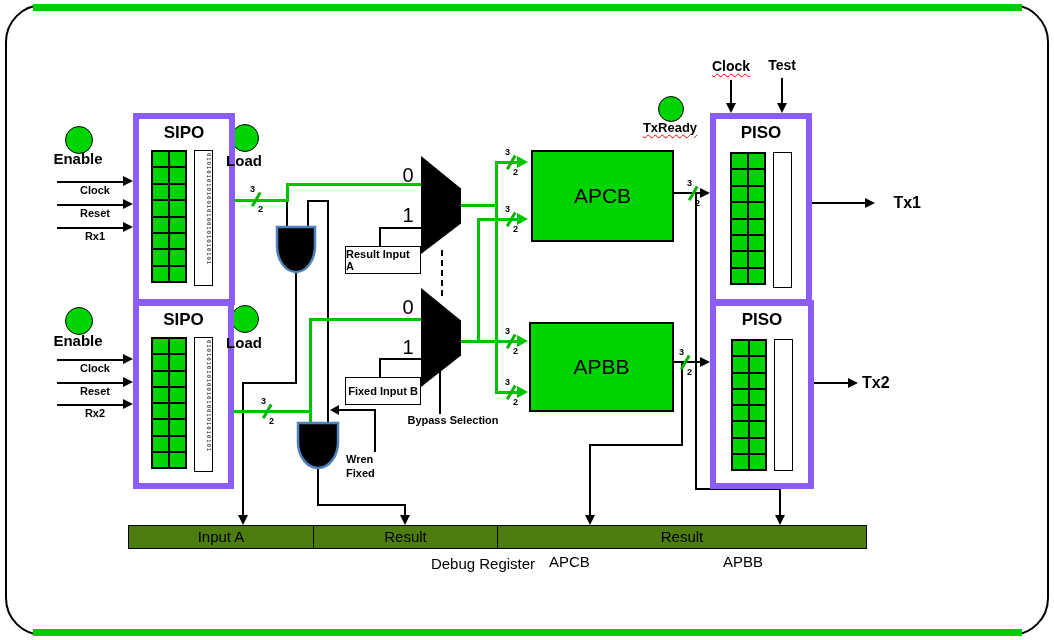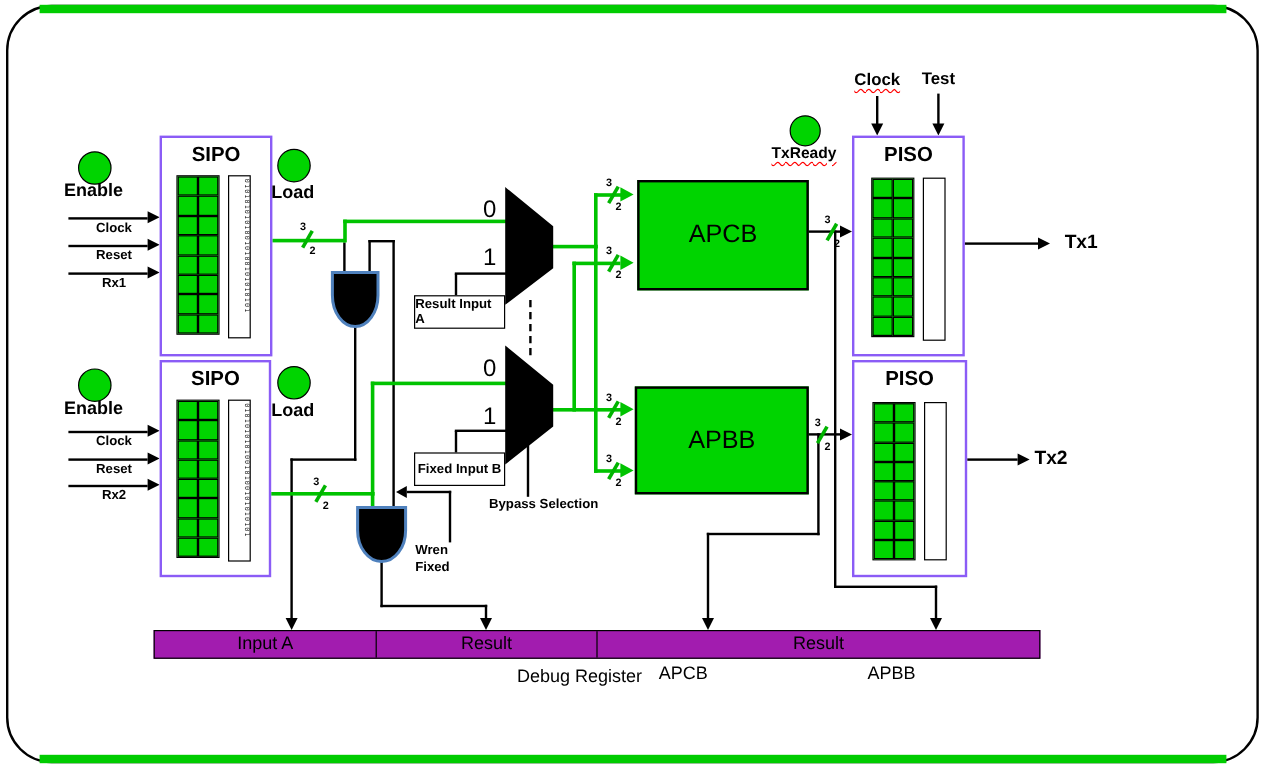--- a/index.html
+++ b/index.html
@@ -13,21 +13,21 @@
   .wk{position:absolute;background:#000;z-index:2;}
   .wg{position:absolute;background:#00c300;z-index:3;}
   .dash{position:absolute;width:0;border-left:2px dashed #000;z-index:2;}
   
   .ah{position:absolute;width:0;height:0;z-index:4;}
   .ah-r{border-left:10px solid #000;border-top:5px solid transparent;border-bottom:5px solid transparent;}
   .ah-l{border-right:9px solid #000;border-top:5px solid transparent;border-bottom:5px solid transparent;}
   .ah-d{border-top:10px solid #000;border-left:5px solid transparent;border-right:5px solid transparent;}
   .ah-rg{border-left:11px solid #00c300;border-top:6.5px solid transparent;border-bottom:6.5px solid transparent;}
   
-  .blk{position:absolute;border:2px solid #8b5cf6;background:#fff;z-index:5;}
+  .blk{position:absolute;border:6px solid #8b5cf6;background:#fff;z-index:5;}
   .blk-title{position:absolute;left:0;right:0;top:4px;text-align:center;font-weight:bold;font-size:17px;color:#000;}
   .cellgrid{position:absolute;display:grid;grid-template-columns:1fr 1fr;grid-template-rows:repeat(8,1fr);
             border:1.5px solid #000;z-index:6;}
   .cell{background:#00d400;border:1px solid #000;}
   .strip{position:absolute;border:1.5px solid #000;background:#fff;z-index:6;overflow:hidden;}
   .bits{writing-mode:vertical-rl;font-family:"DejaVu Sans Mono",monospace;font-size:5.5px;
         letter-spacing:1px;color:#000;margin:2px auto;display:block;text-align:center;width:100%;}
   .greenblock{position:absolute;background:#00d400;border:2px solid #000;z-index:5;
               display:flex;align-items:center;justify-content:center;font-size:21px;color:#000;}
   .circle{position:absolute;width:26px;height:26px;border-radius:50%;background:#00d400;border:1.5px solid #000;z-index:5;}
@@ -39,21 +39,21 @@
   .n20{font-size:20px;text-align:center;}
   .wavy{text-decoration:underline wavy #f00 1px;text-underline-offset:2px;}
   .fixedbox{position:absolute;border:1.5px solid #000;background:#fff;z-index:5;
             display:flex;align-items:center;justify-content:center;font-weight:bold;font-size:11px;}
   
   .bw{position:absolute;width:18px;height:26px;z-index:6;}
   .bw::before{content:"";position:absolute;left:1px;top:12px;width:16px;height:2.5px;background:#00b400;transform:rotate(-60deg);}
   .bw .b3{position:absolute;left:3px;top:-2px;font-size:9px;font-weight:bold;color:#000;}
   .bw .b2{position:absolute;right:2px;bottom:-2px;font-size:9px;font-weight:bold;color:#000;}
   
-  .reg{position:absolute;left:128px;top:525px;width:737px;height:22px;border:1.5px solid #000;display:flex;z-index:5;background:#a21caf;}
+  .reg{position:absolute;left:128px;top:525px;width:737px;height:22px;border:1.5px solid #000;display:flex;z-index:5;background:#4d7c0f;}
   .regcell{height:22px;line-height:22px;font-size:15px;text-align:center;}
   .regcell + .regcell{border-left:1.5px solid #000;}
   svg.layer{position:absolute;left:0;top:0;z-index:5;}
 </style>
 </head>
 <body>
 
 <div id="stage">
 
   <div class="abs slide-border"></div>
@@ -278,21 +278,21 @@
         <div class="cell"></div>
         <div class="cell"></div>
         <div class="cell"></div>
         <div class="cell"></div>
         <div class="cell"></div>
       </div>
     <div class="strip" style="left:57px;top:33px;width:17px;height:134px;"></div>
   </div>
   <div class="wk" style="left:800px;top:202px;width:65px;height:2px;"></div>
   <div class="ah ah-r" style="left:865px;top:198px;"></div>
-  <div class="lbl b15" style="left:881px;top:194px;width:40px;text-align:center;font-size:16px;">Tx1</div>
+  <div class="lbl b15" style="left:881px;top:194px;width:40px;text-align:right;font-size:16px;">Tx1</div>
 
   <div class="blk" style="left:710px;top:300px;width:92px;height:177px;">
     <div class="blk-title">PISO</div>
     <div class="cellgrid" style="left:15px;top:33px;width:34px;height:130px;">
         <div class="cell"></div>
         <div class="cell"></div>
         <div class="cell"></div>
         <div class="cell"></div>
         <div class="cell"></div>
         <div class="cell"></div>

